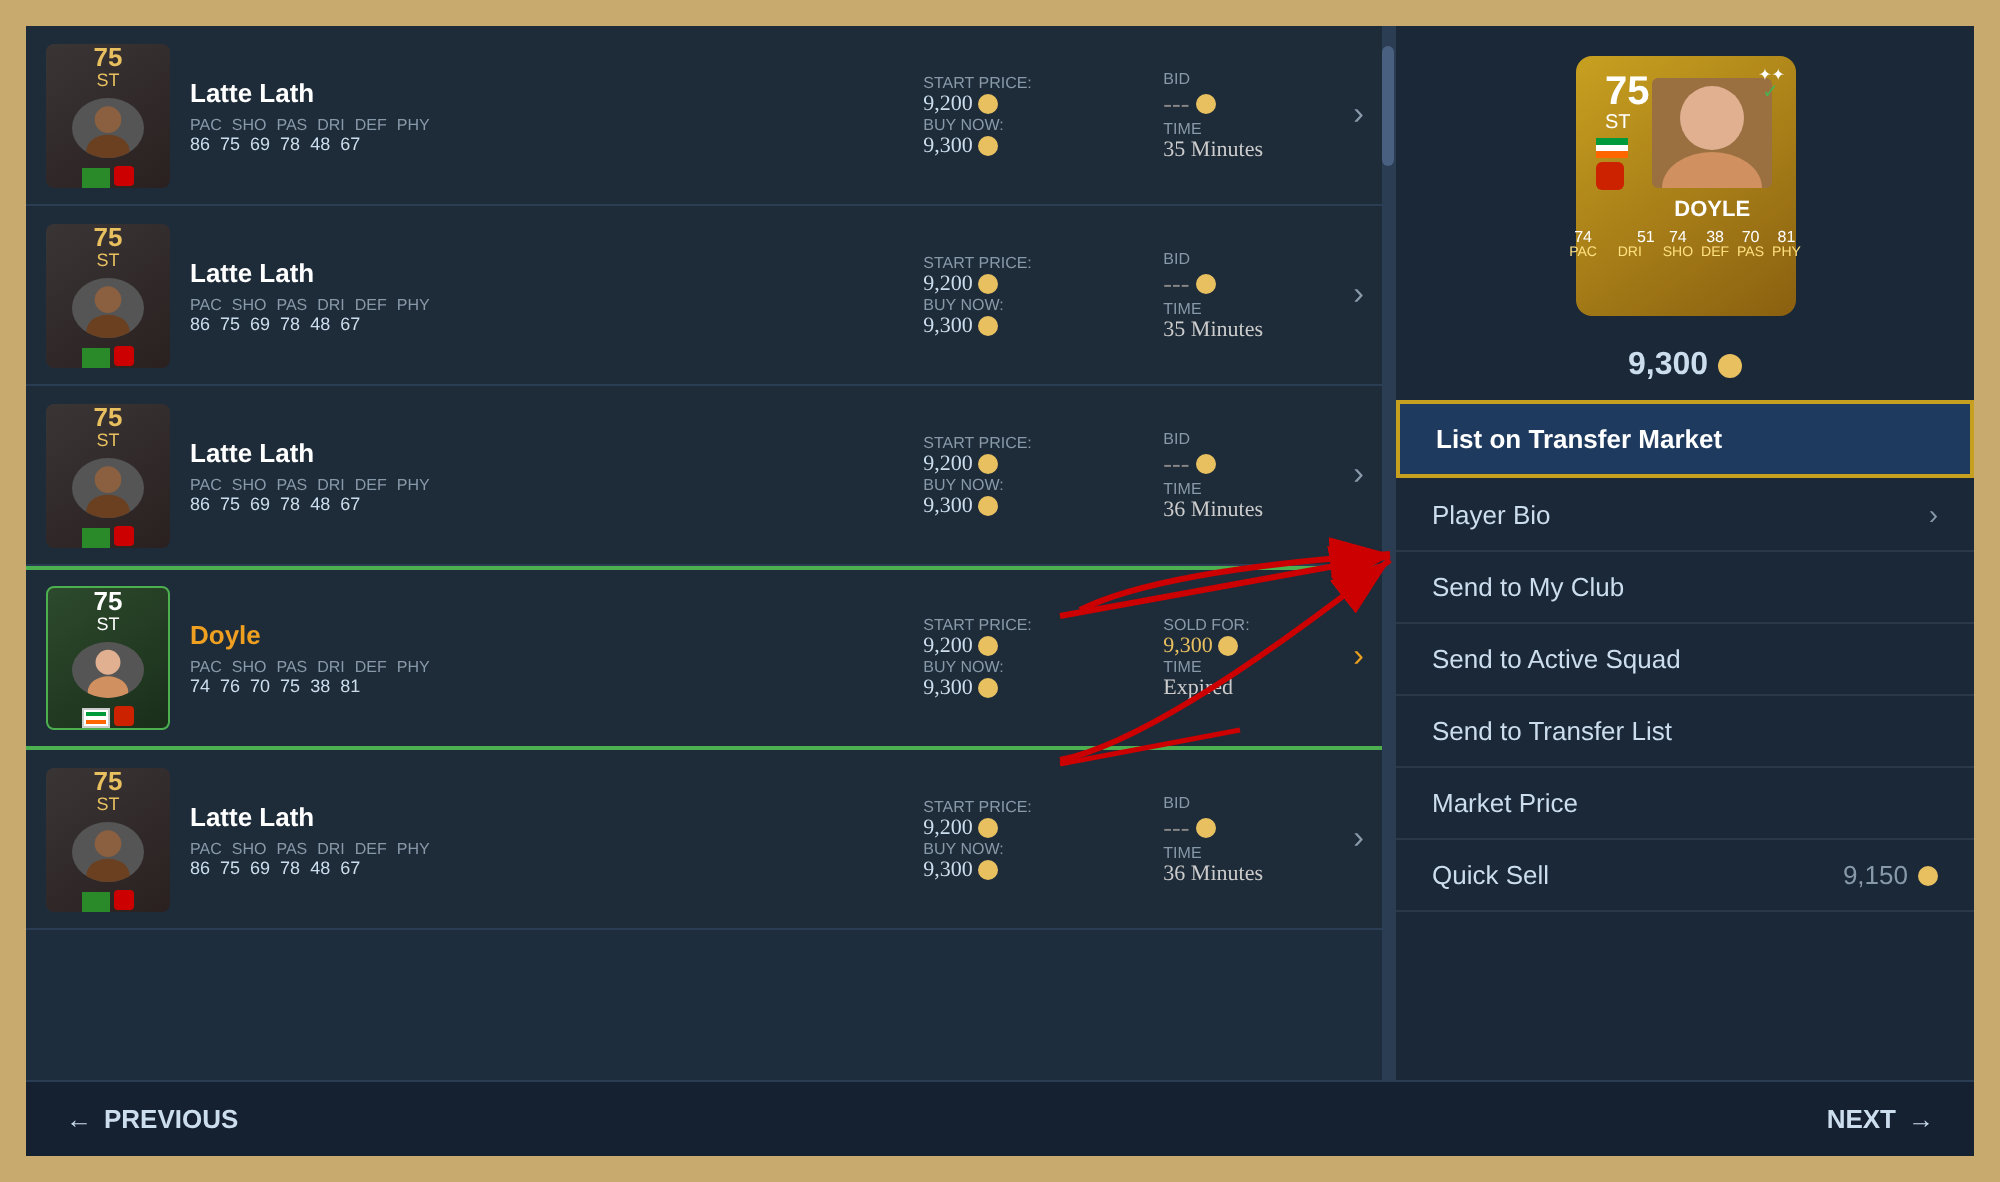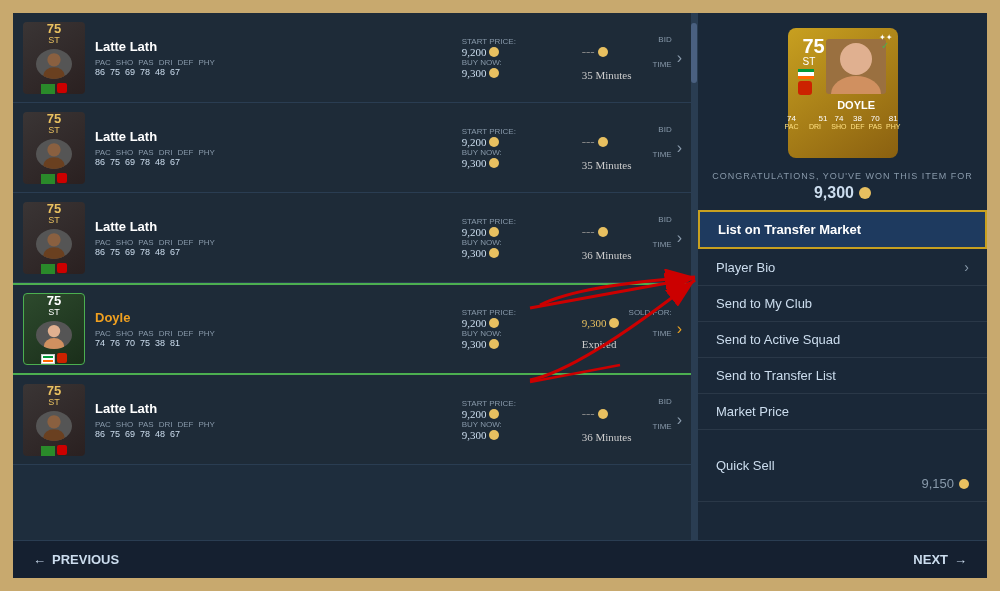--- a/index.html
+++ b/index.html
@@ -158,21 +158,21 @@
       display: inline-block;
       flex-shrink: 0;
     }
     .coin-icon.small {
       width: 10px;
       height: 10px;
     }
     
     .auction-bid {
       min-width: 90px;
-      text-align: right;
+      text-align: left;
     }
     .bid-dash {
       color: #888;
       font-size: 13px;
     }
     
     .item-arrow {
       color: #8899aa;
       font-size: 16px;
       padding: 0 5px;
@@ -302,21 +302,20 @@
       background: #1e3a5f;
       border: 2px solid #c8a020;
       color: #ffffff;
       font-weight: bold;
     }
     .menu-item-right {
       display: flex;
       align-items: center;
       gap: 5px;
       color: #8899aa;
-      margin-top: 36px;
     }
     .menu-arrow {
       color: #8899aa;
       font-size: 14px;
     }
     .scroll-bar {
       width: 6px;
       background: #2a3d52;
       position: absolute;
       right: 0;
@@ -648,21 +647,20 @@
               <span style="font-size:7px;color:#ffe080;">PAS</span>
             </div>
           <div class="large-stat">
               <span style="color:#fff;">81</span>
               <span style="font-size:7px;color:#ffe080;">PHY</span>
             </div>
         </div>
       </div>
 
       <div class="won-message">
-        <div class="won-text">CONGRATULATIONS, YOU'VE WON THIS ITEM FOR</div>
         <div class="won-price">
           <span>9,300</span>
           <span class="coin-icon"></span>
         </div>
       </div>
 
       <div class="menu-items">
 
         <div class="menu-item active">
           <span>List on Transfer Market</span>

